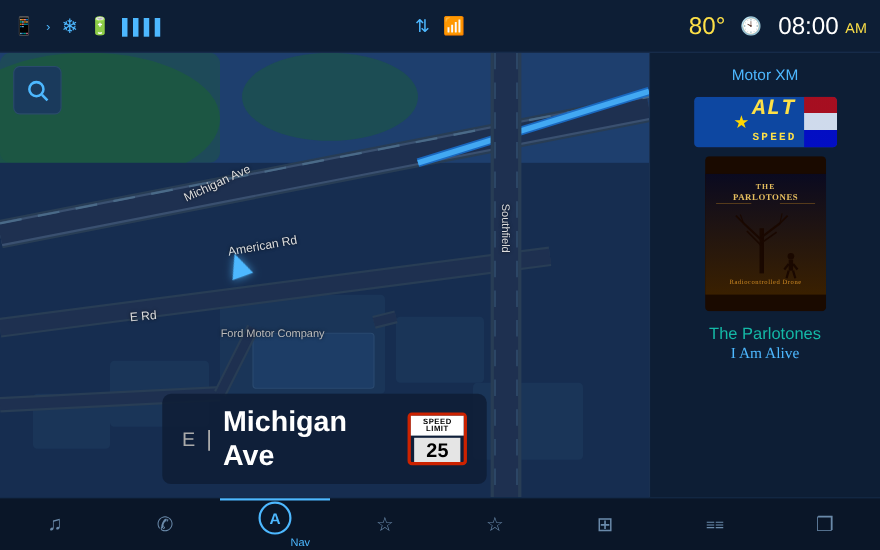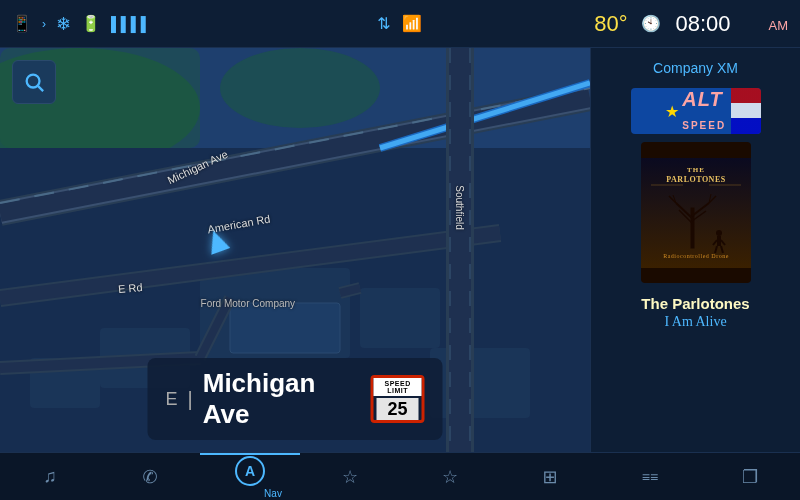--- a/index.html
+++ b/index.html
@@ -51,23 +51,22 @@
     .time-display {
       font-size: 22px;
       font-weight: 400;
       color: white;
       display: flex;
       align-items: center;
       gap: 6px;
     }
     .time-am {
       font-size: 13px;
-      color: #fca5a5;
+      color: #fde047;
       margin-top: 4px;
-      margin-left: 32px;
     }
     .clock-icon {
       color: #4db8ff;
       font-size: 16px;
     }
 
     
     .main-content {
       display: flex;
       width: 100%;
@@ -194,23 +193,24 @@
       width: 100%;
       height: 100%;
       display: flex;
       align-items: center;
       justify-content: center;
       position: relative;
     }
     .alt-nation-text {
       font-size: 20px;
       font-weight: 900;
-      color: #fca5a5;
+      color: #fde047;
       letter-spacing: 1px;
       font-style: italic;
+      font-family: Liberation Mono, monospace;
     }
     .alt-nation-flag {
       position: absolute;
       right: 0; top: 0; bottom: 0;
       width: 30px;
       background: linear-gradient(to bottom, #cc0000 33%, white 33%, white 66%, #0000cc 66%);
       opacity: 0.8;
     }
     .album-art {
       width: 110px;
@@ -227,22 +227,22 @@
       display: flex;
       align-items: center;
       justify-content: center;
     }
     .track-info {
       text-align: center;
       margin-top: 4px;
     }
     .track-artist {
       font-size: 15px;
-      color: #fef9c3;
-      font-weight: 700;
+      color: #14b8a6;
+      font-weight: 400;
       text-align: center;
     }
     .track-song {
       font-size: 14px;
       color: #4db8ff;
       margin-top: 2px;
       font-family: Liberation Serif, serif;
     }
 
     
@@ -418,21 +418,21 @@
       <span style="color:#aaa;font-size:20px;font-weight:300;">|</span>
       <span class="street-name">Michigan Ave</span>
       <div class="speed-limit-sign">
         <span class="speed-limit-label">SPEED LIMIT</span>
         <span class="speed-limit-number">25</span>
       </div>
     </div>
   </div>
 
   <div class="sidebar">
-    <span class="sirius-label">Company XM</span>
+    <span class="sirius-label">Motor XM</span>
 
     <div class="alt-nation-logo">
       <div class="alt-nation-inner">
         <span style="color:#ffd700;font-size:16px;margin-right:3px;">★</span>
         <span class="alt-nation-text">ALT<br><span style="font-size:10px;letter-spacing:2px;font-weight:700;font-style:normal;"> SPEED</span></span>
         <div class="alt-nation-flag"></div>
       </div>
     </div>
 
     <div class="album-art">

